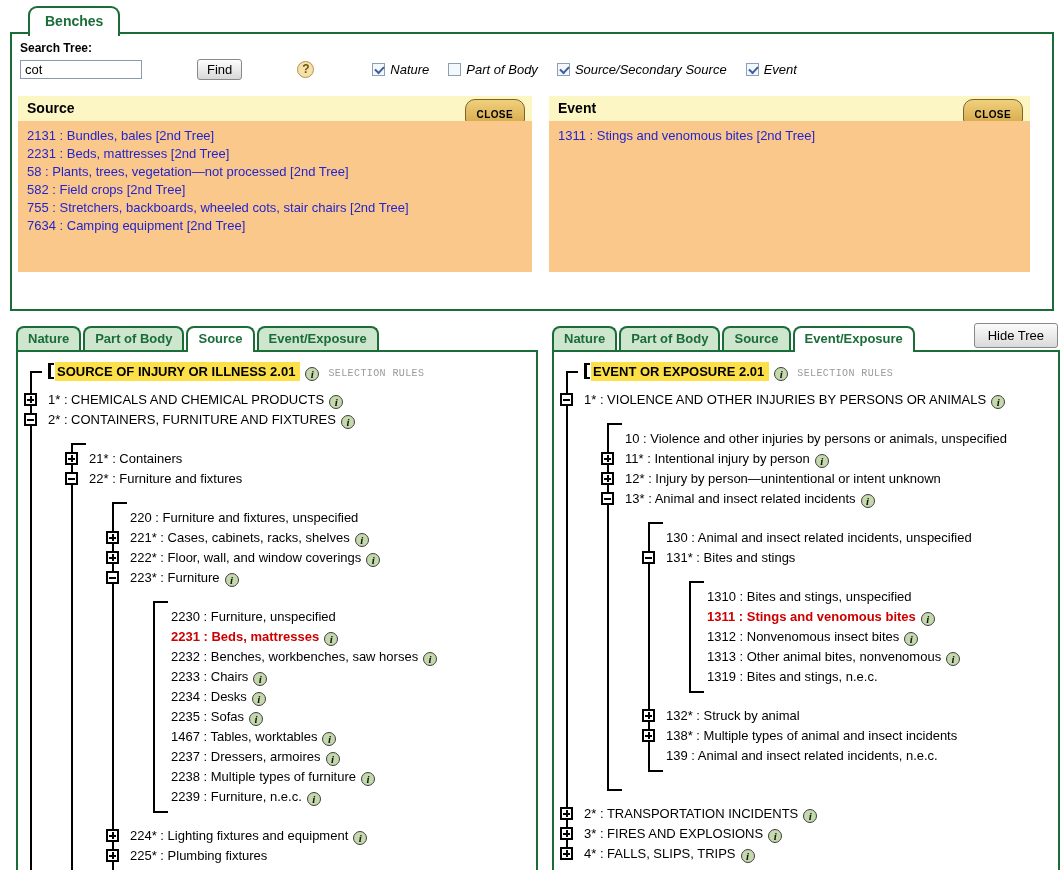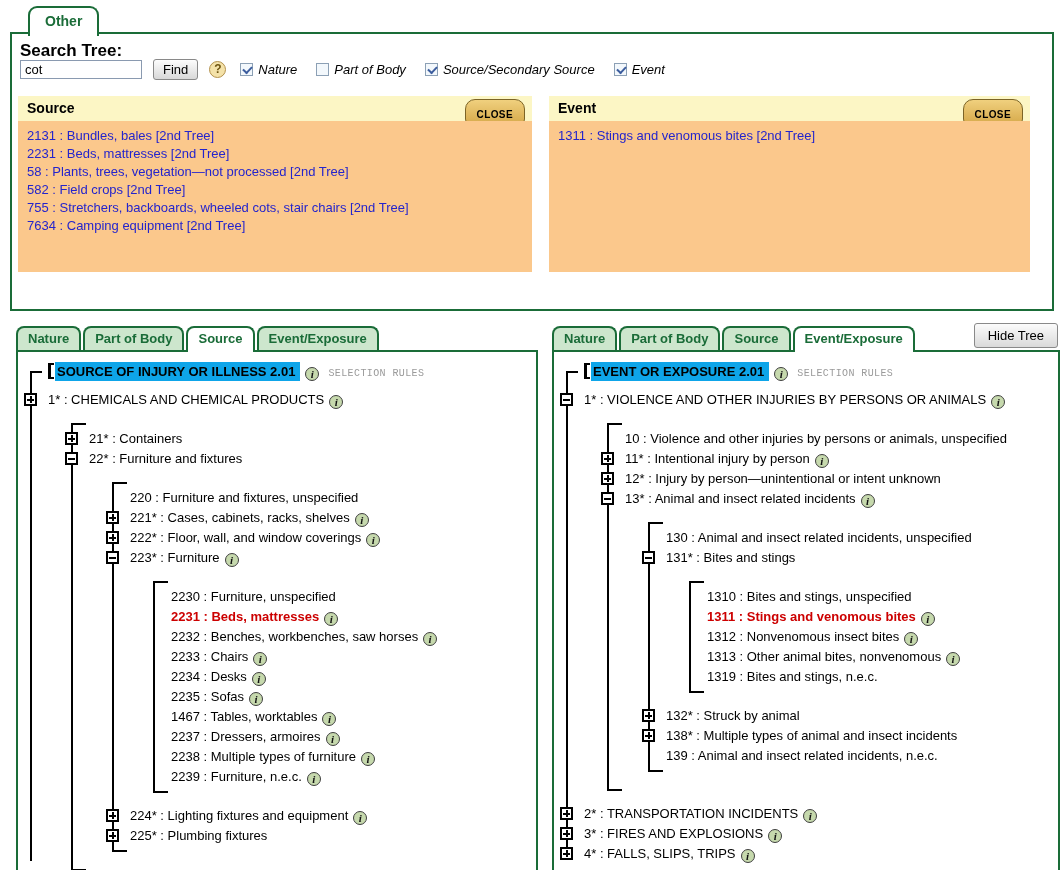--- a/index.html
+++ b/index.html
@@ -10,22 +10,22 @@
   .search-tab {
     position: absolute; left: 28px; top: 6px; z-index: 3;
     background: #fff; border: 2px solid #1a6c38; border-bottom: none;
     border-radius: 9px 9px 0 0; padding: 5px 15px 7px;
     font-weight: bold; font-size: 14px; color: #1a6c38; cursor: pointer;
   }
   .search-panel {
     position: absolute; left: 10px; top: 32px; width: 1044px; height: 279px;
     border: 2px solid #1a6c38; background: #fff;
   }
-  .search-label { position: absolute; left: 8px; top: 7px; font-weight: bold; font-size: 17px; }
-  .search-controls { position: absolute; left: 8px; top: 23px; height: 24px; display: flex; align-items: center; }
+  .search-label { position: absolute; left: 8px; top: 7px; font-weight: bold; font-size: 12px; }
+  .search-controls { position: absolute; left: 8px; top: 23px; height: 24px; display: flex; align-items: center; gap: 44px; }
   .query { width: 122px; height: 19px; border: 1px solid #8a9ab0; font-size: 13px; padding: 1px 4px; font-family: "Liberation Sans", sans-serif; }
   .find-btn {
     margin-left: 11px; font-size: 13px; padding: 2px 9px; color: #000;
     background: linear-gradient(#fdfdfd, #d8d8d8); border: 1px solid #898989; border-radius: 3px;
     font-family: "Liberation Sans", sans-serif; cursor: pointer;
   }
   .help-icon {
     margin-left: 11px; width: 17px; height: 17px; border-radius: 50%;
     background: #f4e2a9; border: 1px solid #b3914c; color: #6e5410;
     font-weight: bold; text-align: center; line-height: 15px; font-size: 12px; cursor: pointer; flex: 0 0 auto;
@@ -72,21 +72,21 @@
     font-family: "Liberation Sans", sans-serif; cursor: pointer;
   }
 
   
   .tree { padding: 10px 0 0 12px; font-size: 13px; }
   .rootgroup { position: relative; padding-left: 18px; }
   .rootline { position: absolute; left: 0; top: 9px; bottom: 10px; width: 2px; background: #000; }
   .root-row { position: relative; line-height: 20px; margin-bottom: 6px; white-space: nowrap; }
   .root-row::before { content: ""; position: absolute; left: -18px; top: 9px; width: 12px; height: 2px; background: #000; }
   .root-bracket { display: inline-block; width: 6px; height: 16px; border-left: 3px solid #000; border-top: 2px solid #000; border-bottom: 2px solid #000; vertical-align: -3px; margin-right: 1px; }
-  .root-label { background: #0ea5e9; font-weight: bold; font-size: 13px; padding: 2px 5px 2px 2px; }
+  .root-label { background: #fde047; font-weight: bold; font-size: 13px; padding: 2px 5px 2px 2px; }
   .rules { color: #9a9a9a; font-size: 10px; margin-left: 9px; letter-spacing: 0.4px; font-family: Liberation Mono, monospace; }
 
   .tgroup { position: relative; border-left: 2px solid #000; padding: 6px 0 6px 16px; margin: 13px 0 13px 23px; }
   .tgroup::before { content: ""; position: absolute; left: -2px; top: 0; width: 15px; height: 2px; background: #000; }
   .tgroup::after  { content: ""; position: absolute; left: -2px; bottom: 0; width: 15px; height: 2px; background: #000; }
 
   .trow { position: relative; line-height: 20px; white-space: nowrap; }
   .expander {
     position: absolute; left: -24px; top: 3px; width: 13px; height: 13px;
     background: #fff; border: 2px solid #000; cursor: pointer;
@@ -100,21 +100,21 @@
     background: #c6d9ad; border: 1px solid #3f3f3f; color: #111;
     font-family: "Liberation Serif", serif; font-style: italic; font-weight: bold; font-size: 11px;
     text-align: center; line-height: 12px; vertical-align: -2px; cursor: pointer;
   }
 </style>
 </head>
 <body>
 
 <div class="screen">
 
-  <div class="search-tab">Other</div>
+  <div class="search-tab">Benches</div>
 
   <div class="search-panel">
     <div class="search-label">Search Tree:</div>
     <div class="search-controls">
       <input class="query" value="cot" style="">
       <button class="find-btn">Find</button>
       <span class="help-icon">?</span>
       <div class="filters" id="filters">
           <span class="filter">
             <span class="cb checked"></span>
@@ -161,20 +161,21 @@
         <div class="tab">Part of Body</div>
         <div class="tab active">Source</div>
         <div class="tab">Event/Exposure</div>
       </div>
     <div class="tree-panel">
       <div class="tree" id="left-tree">
           <div class="rootgroup">
             <div class="rootline"></div>
             <div class="root-row"><span class="root-bracket"></span><span class="root-label">SOURCE OF INJURY OR ILLNESS 2.01</span><span class="info">i</span><span class="rules">SELECTION RULES</span></div>
             <div class="trow"><span class="expander plus"></span><span class="tlabel">1* : CHEMICALS AND CHEMICAL PRODUCTS</span><span class="info">i</span></div>
+            <div class="trow"><span class="expander minus"></span><span class="tlabel">2* : CONTAINERS, FURNITURE AND FIXTURES</span><span class="info">i</span></div>
             <div class="tgroup">
               <div class="trow"><span class="expander plus"></span><span class="tlabel">21* : Containers</span></div>
               <div class="trow"><span class="expander minus"></span><span class="tlabel">22* : Furniture and fixtures</span></div>
               <div class="tgroup">
                 <div class="trow"><span class="tlabel">220 : Furniture and fixtures, unspecified</span></div>
                 <div class="trow"><span class="expander plus"></span><span class="tlabel">221* : Cases, cabinets, racks, shelves</span><span class="info">i</span></div>
                 <div class="trow"><span class="expander plus"></span><span class="tlabel">222* : Floor, wall, and window coverings</span><span class="info">i</span></div>
                 <div class="trow"><span class="expander minus"></span><span class="tlabel">223* : Furniture</span><span class="info">i</span></div>
                 <div class="tgroup">
                   <div class="trow"><span class="tlabel">2230 : Furniture, unspecified</span></div>

